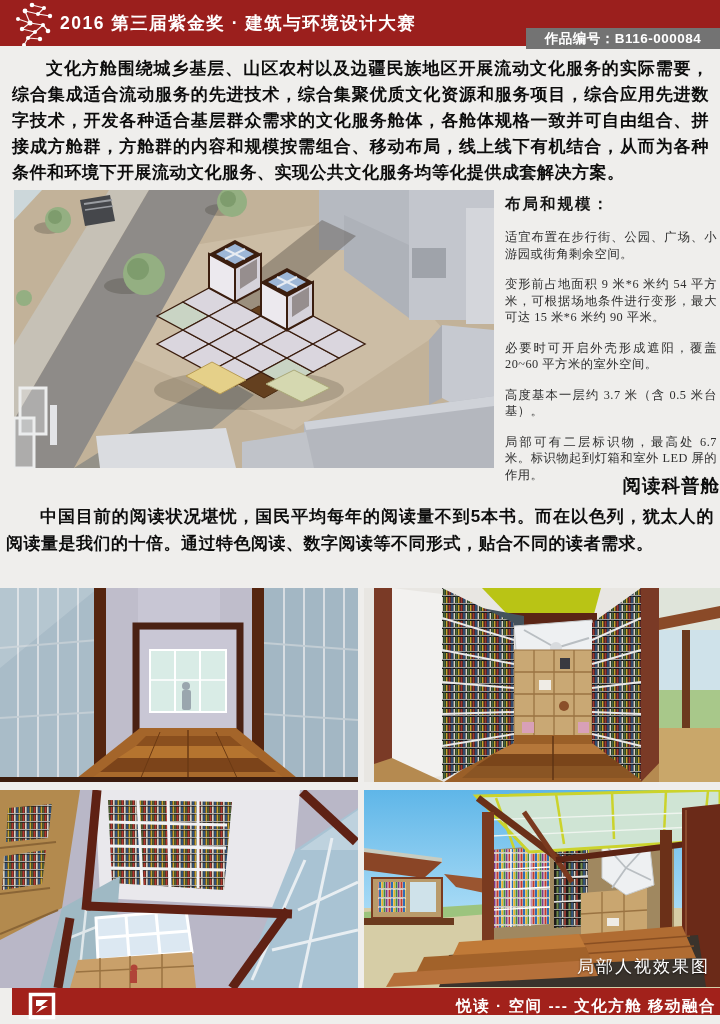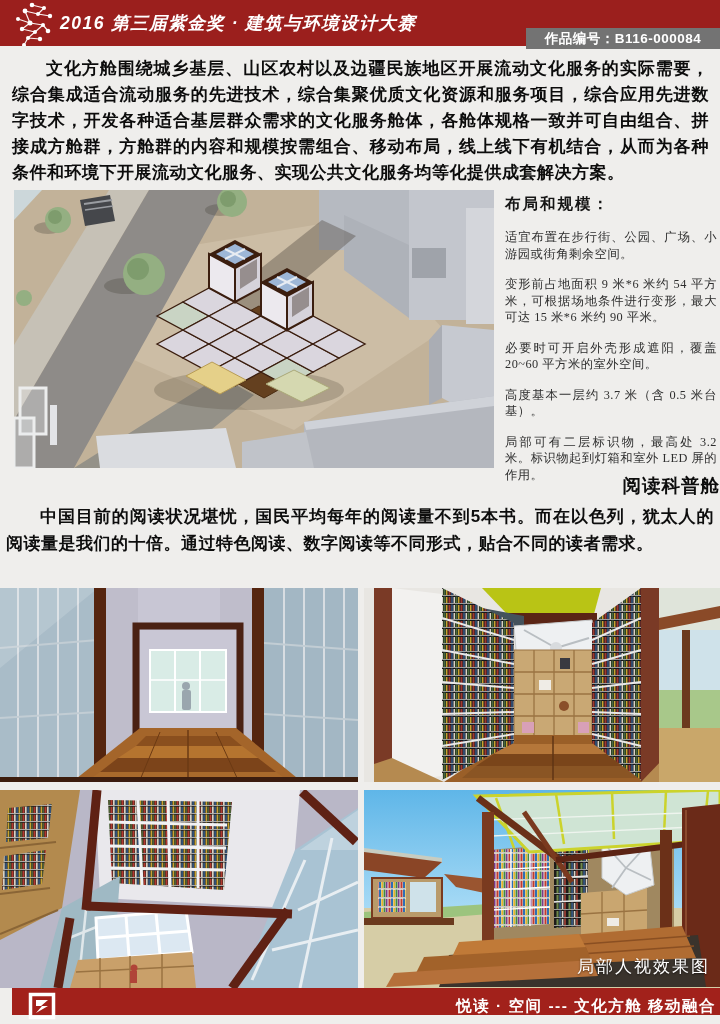--- a/index.html
+++ b/index.html
@@ -7,21 +7,21 @@
     width:720px;height:1024px;position:relative;overflow:hidden;
     background:#efeeec;
     font-family:"Liberation Sans","DejaVu Sans",sans-serif;
     color:#0d0d0d;
   }
   
   .header{position:absolute;left:0;top:0;width:720px;height:46px;background:#9b1f1d;z-index:5;}
   .logo{position:absolute;left:10px;top:1px;}
   .title{
     position:absolute;left:60px;top:0;height:32px;line-height:46px;
-    color:#fff;font-weight:bold;font-size:17.5px;letter-spacing:1.5px;white-space:nowrap;font-style:italic;
+    color:#fff;font-weight:bold;font-size:17.5px;letter-spacing:1.5px;white-space:nowrap;
   }
   .badge{
     position:absolute;right:0;top:28px;width:194px;height:21px;background:#737373;
     color:#fff;font-weight:bold;font-size:13.5px;line-height:21px;text-align:center;z-index:6;
     letter-spacing:.5px;
   }
   
   .intro{
     position:absolute;left:12px;top:56px;width:697px;margin:0;
     font-size:17px;font-weight:bold;line-height:26px;letter-spacing:.5px;
@@ -201,21 +201,21 @@
   <rect x="36" y="215" width="7" height="40" fill="#e3e4e7"></rect>
 </svg>
 </div>
 
 <aside class="specs">
   <h3>布局和规模：</h3>
   <p>适宜布置在步行街、公园、广场、小游园或街角剩余空间。</p>
   <p>变形前占地面积 9 米*6 米约 54 平方米，可根据场地条件进行变形，最大可达 15 米*6 米约 90 平米。</p>
   <p>必要时可开启外壳形成遮阳，覆盖 20~60 平方米的室外空间。</p>
   <p>高度基本一层约 3.7 米（含 0.5 米台基）。</p>
-  <p>局部可有二层标识物，最高处 3.2 米。标识物起到灯箱和室外 LED 屏的作用。</p>
+  <p>局部可有二层标识物，最高处 6.7 米。标识物起到灯箱和室外 LED 屏的作用。</p>
 </aside>
 
 <section class="reading">
   <h2>阅读科普舱</h2>
   <p class="r2">中国目前的阅读状况堪忧，国民平均每年的阅读量不到5本书。而在以色列，犹太人的阅读量是我们的十倍。通过特色阅读、数字阅读等不同形式，贴合不同的读者需求。</p>
 </section>
 
 <figure class="shot" id="shot1">
 <svg width="358" height="194" viewBox="0 0 358 194">
   <rect width="358" height="194" fill="#b9b7c6"></rect>

